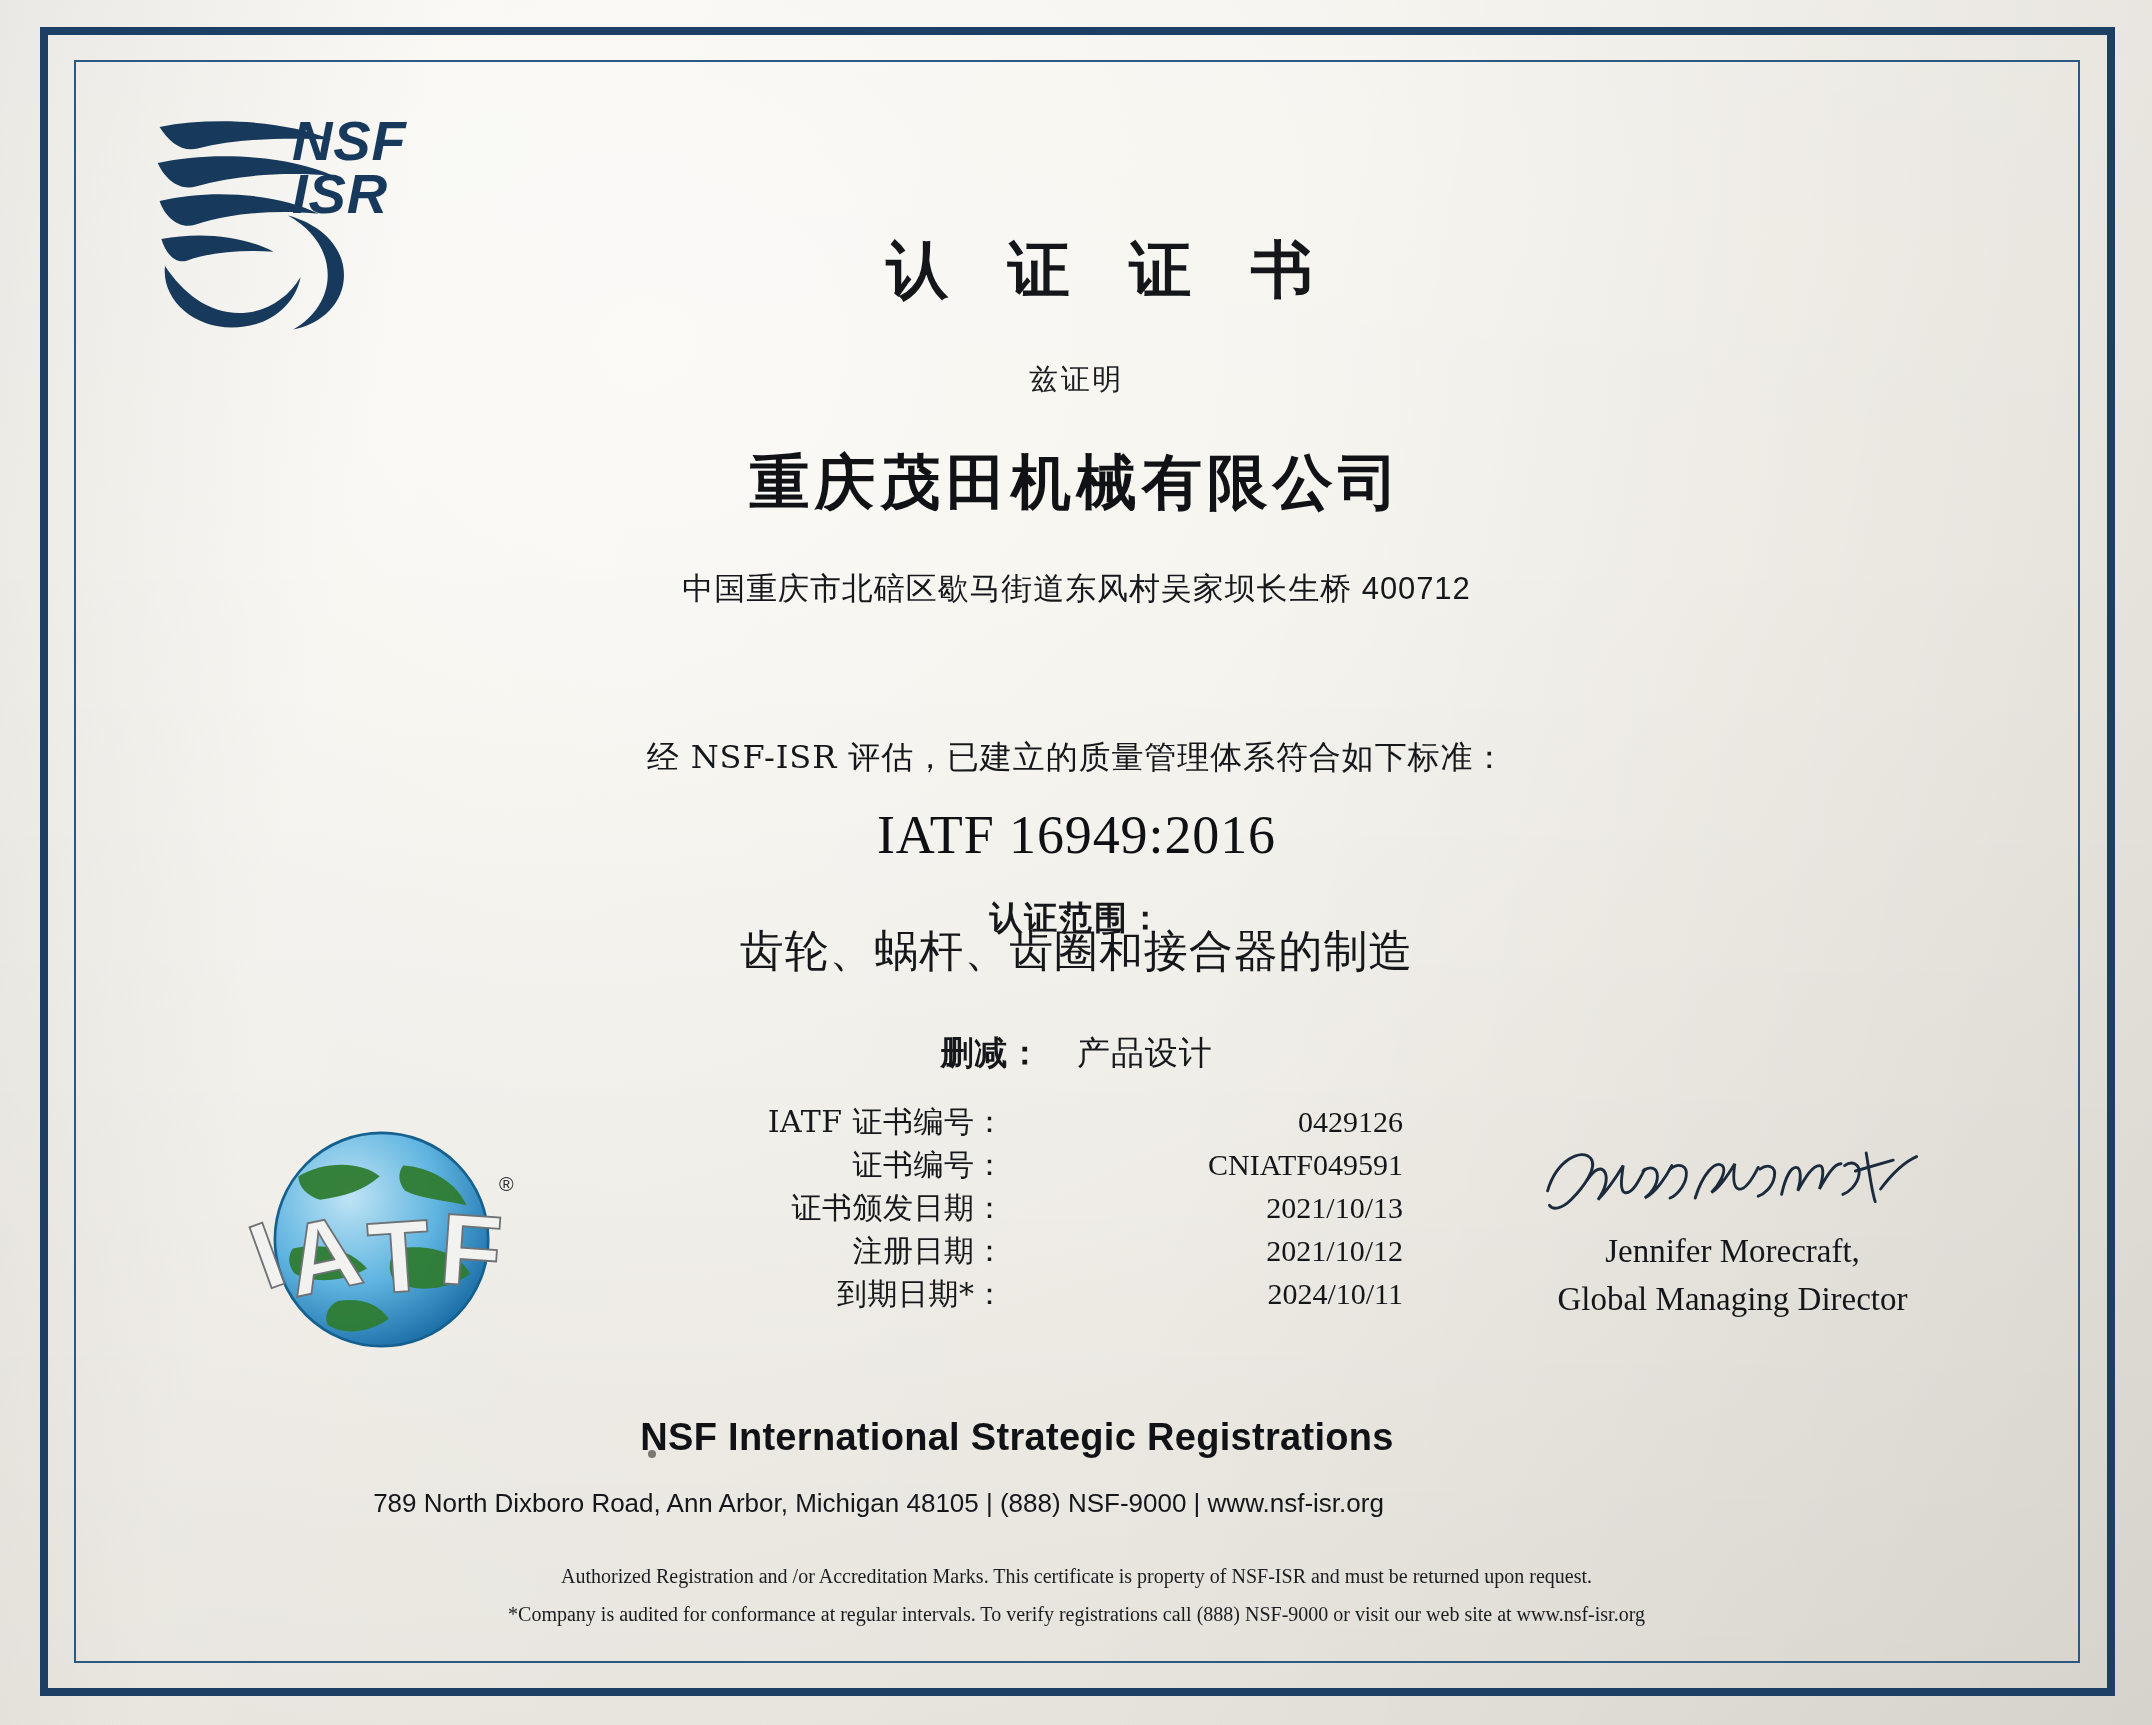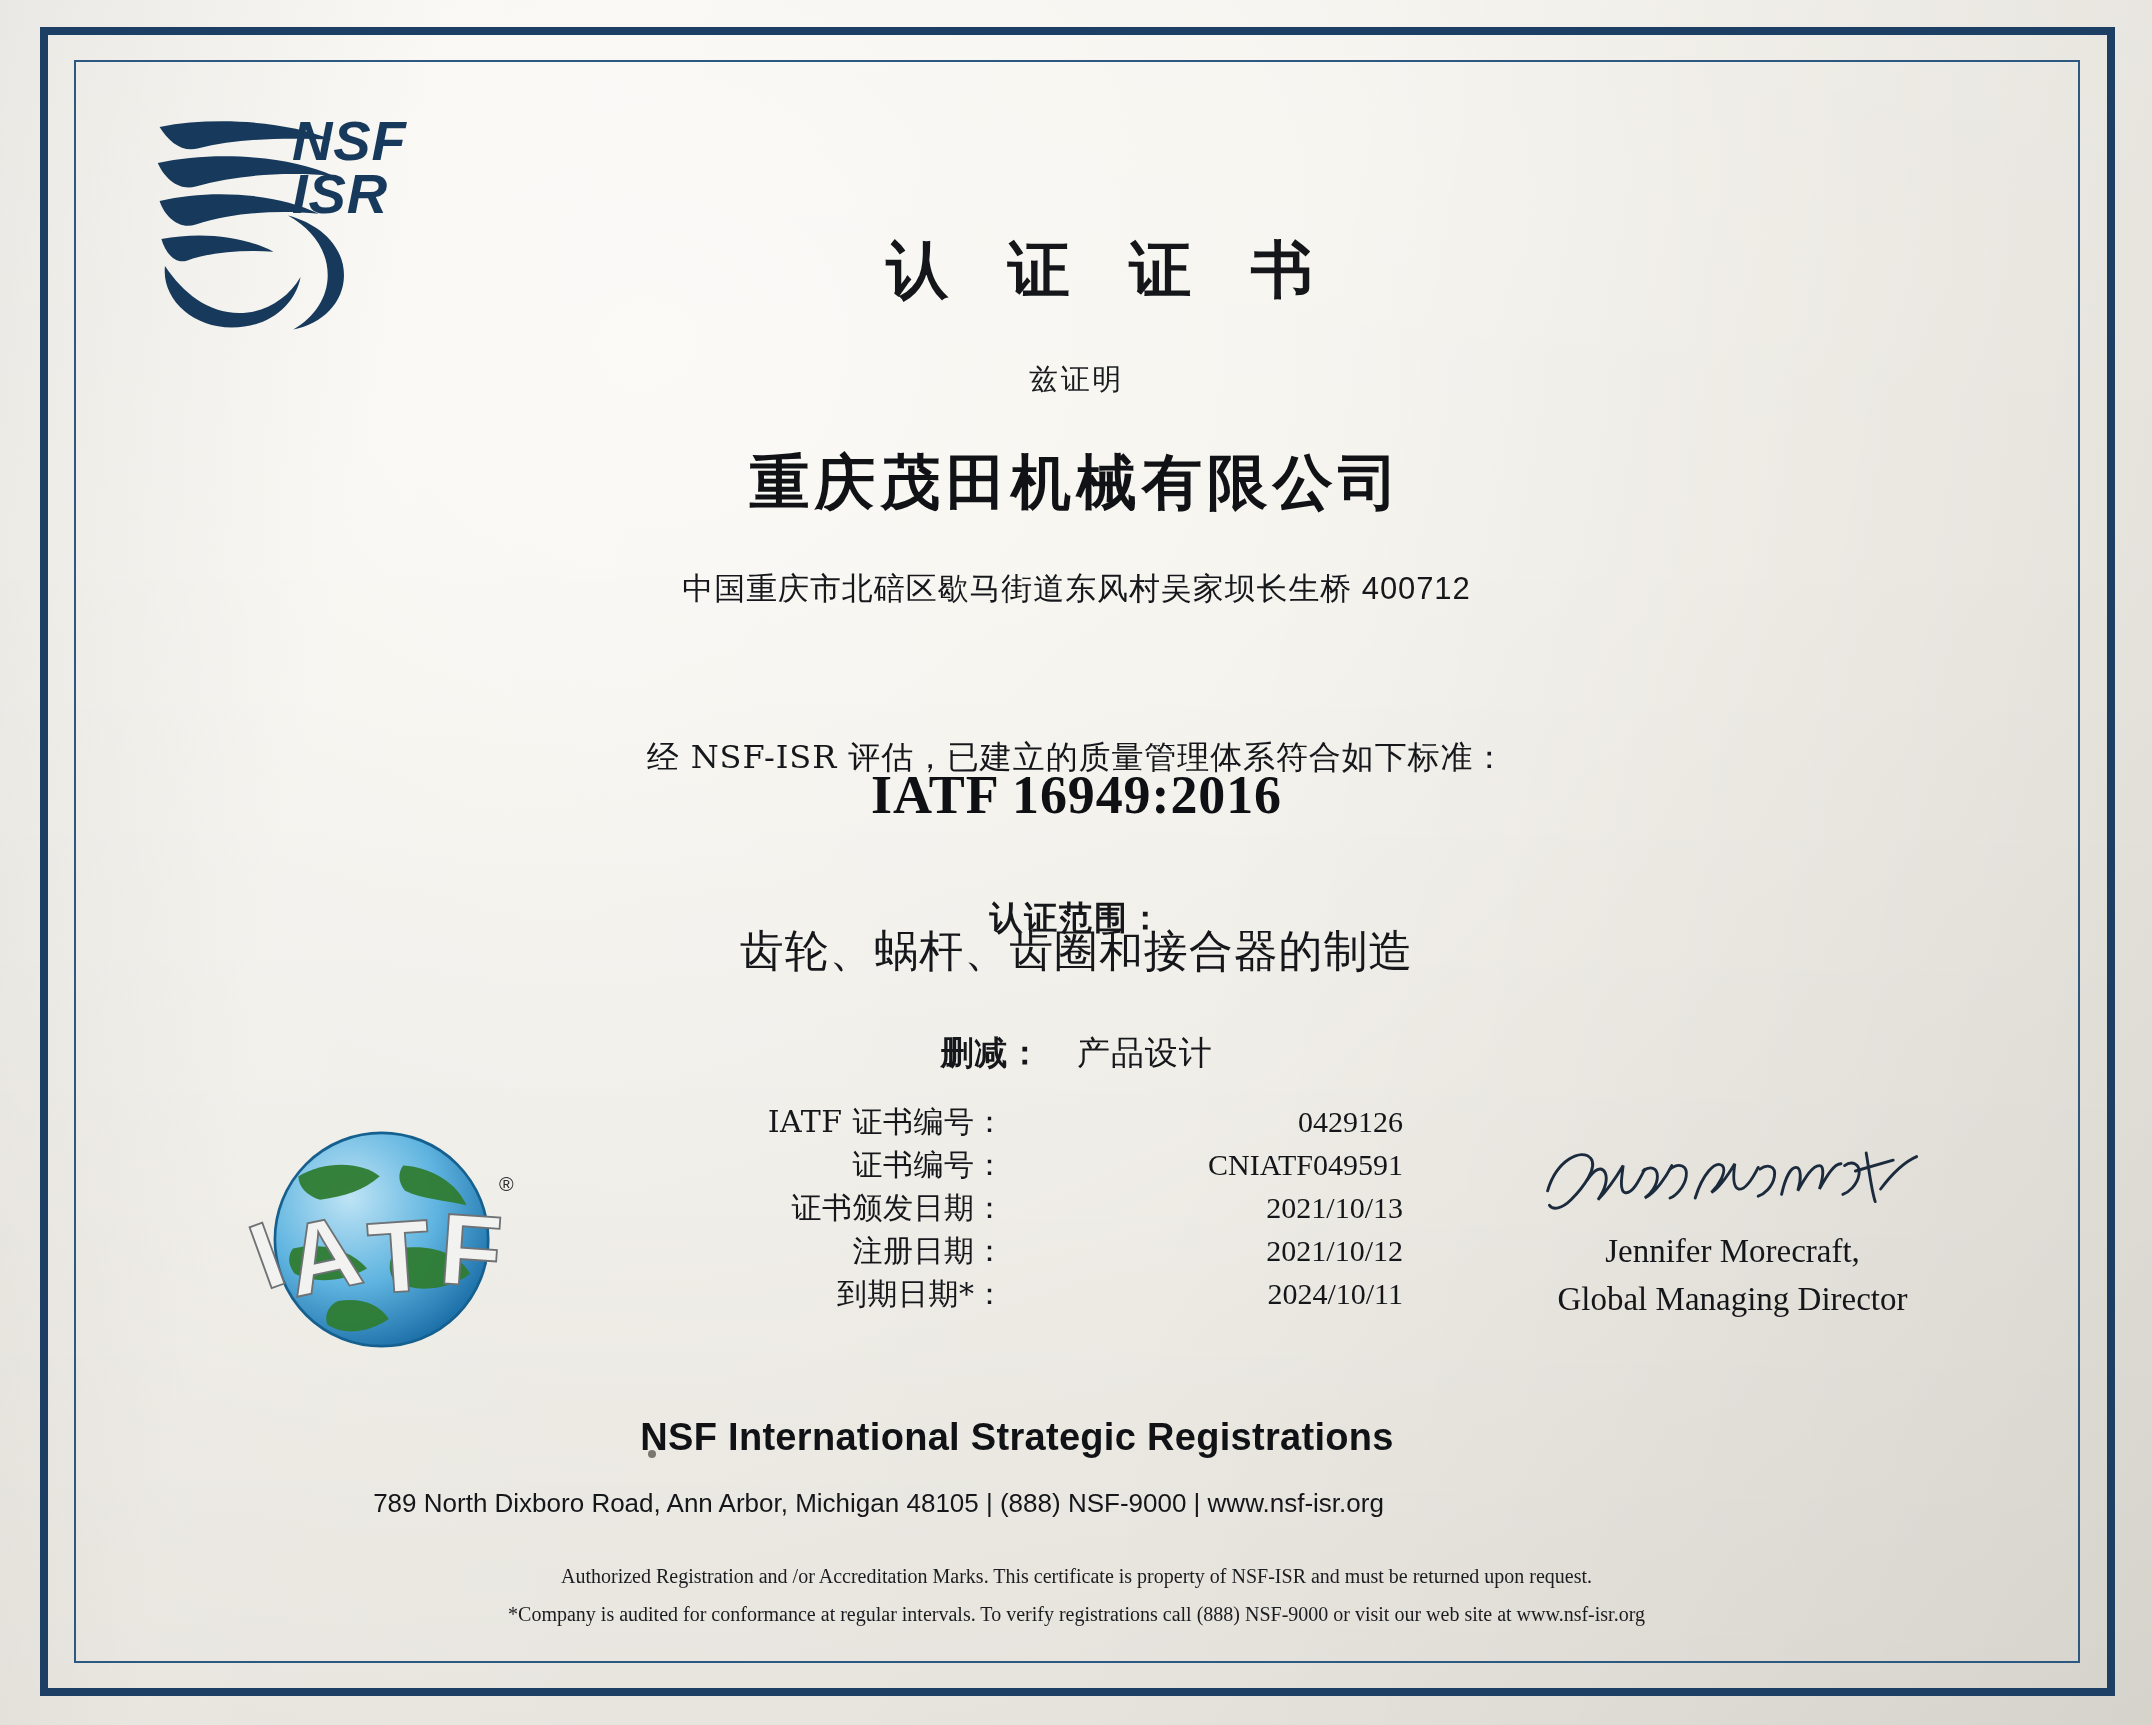--- a/index.html
+++ b/index.html
@@ -123,23 +123,23 @@
   }
   .statement-cn {
     top: 708px;
     font-size: 32px;
     color: #15171b;
     letter-spacing: 0.9px;
     font-family: "DejaVu Serif", serif;
     margin-top: 28px;
   }
   .standard {
-    top: 764px;
+    top: 804px;
     font-size: 54px;
-    font-weight: bold;
+    font-weight: normal;
     color: #0e1013;
     letter-spacing: 0.9px;
     font-family: "Liberation Serif", serif;
   }
   .scope-label {
     top: 896px;
     font-size: 33px;
     font-weight: bold;
     color: #15171b;
     letter-spacing: 1.8px;

